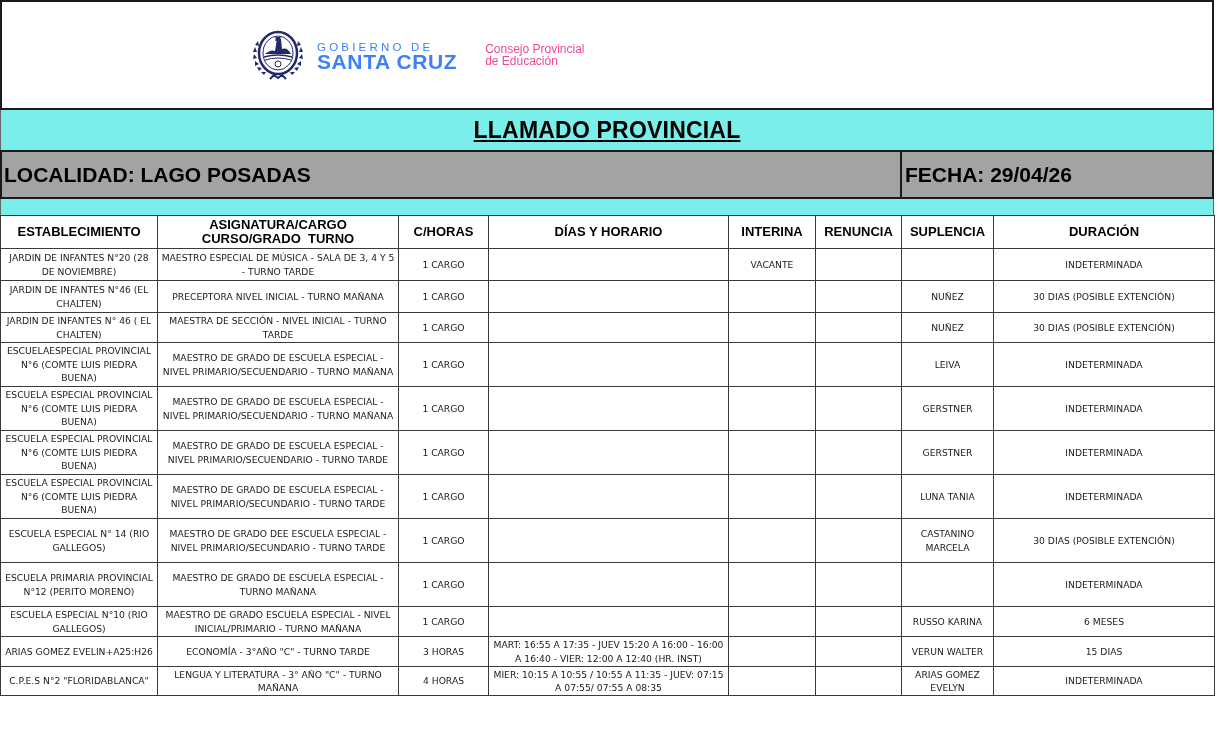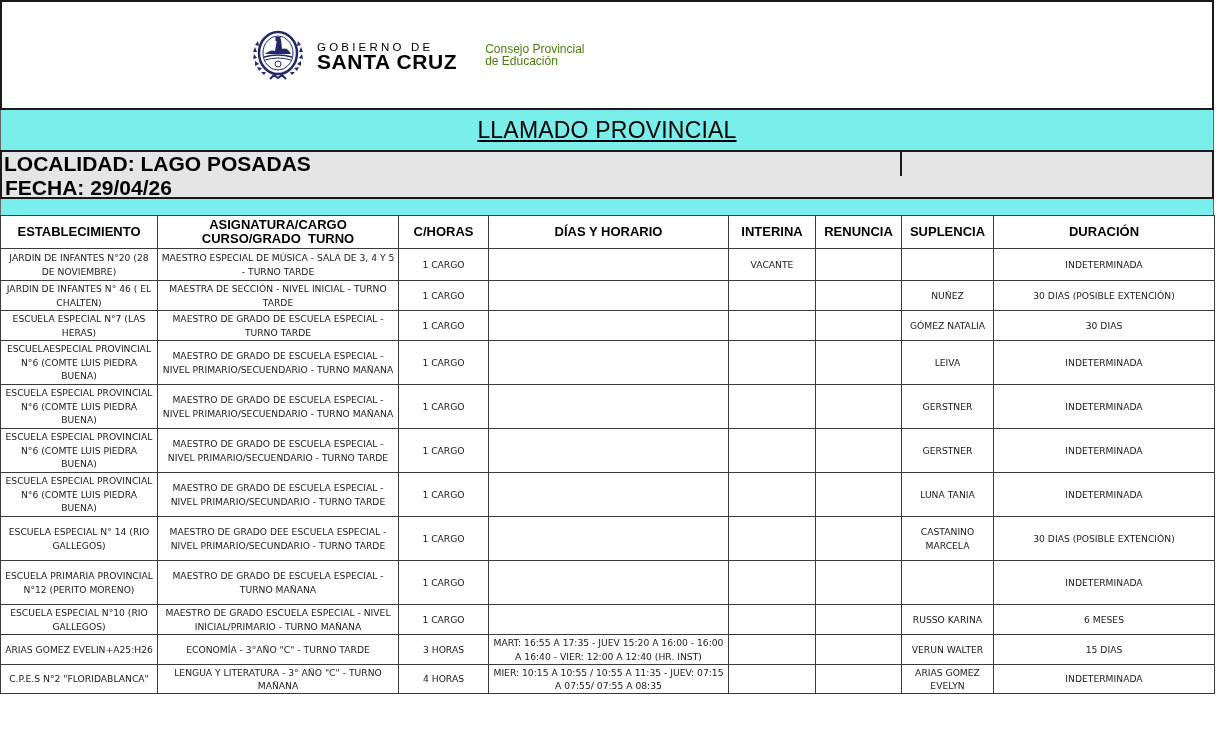--- a/index.html
+++ b/index.html
@@ -7,35 +7,35 @@
     body { font-family: "Liberation Sans", sans-serif; color: #000; position: relative; }
 
     .sheet { position: absolute; left: 0; top: 0; width: 1214px; }
 
     .header-box {
       position: absolute; left: 0; top: 0; width: 1214px; height: 110px;
       border: 2px solid #1a1a1a; background: #fff;
     }
     .logo-wrap { position: absolute; left: 249px; top: 24px; height: 58px; display: flex; align-items: center; }
     .crest { width: 54px; height: 56px; }
-    .gov-text { margin-left: 12px; display: flex; flex-direction: column; justify-content: center; color: #000000; }
+    .gov-text { margin-left: 12px; display: flex; flex-direction: column; justify-content: center; color: #3b82f6; }
     .gov-top { font-size: 11.5px; letter-spacing: 3.2px; font-weight: normal; line-height: 13px; }
     .gov-bottom { font-size: 21px; font-weight: bold; letter-spacing: 0.6px; line-height: 16px; }
-    .consejo { margin-left: 28px; color: #4d7c0f; font-size: 12px; line-height: 12px; display: flex; flex-direction: column; justify-content: center; }
+    .consejo { margin-left: 28px; color: #ec4899; font-size: 12px; line-height: 12px; display: flex; flex-direction: column; justify-content: center; }
 
     .title-band {
       position: absolute; left: 0; top: 110px; width: 1214px; height: 40px;
       background: #7aeeea; border-left: 1px solid #666; border-right: 1px solid #666;
       display: flex; align-items: center; justify-content: center;
     }
-    .title-band span { font-size: 23px; font-weight: normal; text-decoration: underline; letter-spacing: 0.2px; }
+    .title-band span { font-size: 23px; font-weight: bold; text-decoration: underline; letter-spacing: 0.2px; }
 
     .info-row {
       position: absolute; left: 0; top: 150px; width: 1214px; height: 49px;
-      border: 2px solid #1a1a1a; display: flex; background: #e5e5e5; flex-direction: column;
+      border: 2px solid #1a1a1a; display: flex; background: #a3a3a3;
     }
     .localidad { width: 900px; border-right: 2px solid #1a1a1a; display: flex; align-items: center; padding-left: 2px; font-size: 21px; font-weight: bold; }
     .fecha { flex: 1; display: flex; align-items: center; padding-left: 3px; font-size: 21px; font-weight: bold; text-align: center; }
 
     .spacer-band { position: absolute; left: 0; top: 199px; width: 1214px; height: 17px; background: #7aeeea; border-left: 1px solid #666; border-right: 1px solid #666; }
 
     table.grid {
       position: absolute; left: 0; top: 215px; width: 1214px;
       border-collapse: collapse; table-layout: fixed;
     }
@@ -122,39 +122,39 @@
       <tr style="height:32px">
         <td>JARDIN DE INFANTES N°20 (28 DE NOVIEMBRE)</td>
         <td>MAESTRO ESPECIAL DE MÚSICA - SALA DE 3, 4 Y 5 - TURNO TARDE</td>
         <td>1 CARGO</td>
         <td></td>
         <td>VACANTE</td>
         <td></td>
         <td></td>
         <td>INDETERMINADA</td>
       </tr>
+      <tr style="height:32px">
+        <td>JARDIN DE INFANTES N°46 (EL CHALTEN)</td>
+        <td>PRECEPTORA NIVEL INICIAL - TURNO MAÑANA</td>
+        <td>1 CARGO</td>
+        <td></td>
+        <td></td>
+        <td></td>
+        <td>NUÑEZ</td>
+        <td>30 DIAS (POSIBLE EXTENCIÓN)</td>
+      </tr>
       <tr style="height:30px">
         <td>JARDIN DE INFANTES N° 46  ( EL CHALTEN)</td>
         <td>MAESTRA DE SECCIÓN  - NIVEL INICIAL - TURNO TARDE</td>
         <td>1 CARGO</td>
         <td></td>
         <td></td>
         <td></td>
         <td>NUÑEZ</td>
         <td>30 DIAS (POSIBLE EXTENCIÓN)</td>
-      </tr>
-      <tr style="height:30px">
-        <td>ESCUELA ESPECIAL N°7 (LAS HERAS)</td>
-        <td>MAESTRO DE GRADO DE ESCUELA ESPECIAL - TURNO TARDE</td>
-        <td>1 CARGO</td>
-        <td></td>
-        <td></td>
-        <td></td>
-        <td>GÓMEZ NATALIA</td>
-        <td>30 DIAS</td>
       </tr>
       <tr style="height:44px">
         <td>ESCUELAESPECIAL  PROVINCIAL N°6 (COMTE LUIS PIEDRA BUENA)</td>
         <td>MAESTRO DE GRADO DE ESCUELA ESPECIAL - NIVEL PRIMARIO/SECUENDARIO - TURNO MAÑANA</td>
         <td>1 CARGO</td>
         <td></td>
         <td></td>
         <td></td>
         <td>LEIVA</td>
         <td>INDETERMINADA</td>

